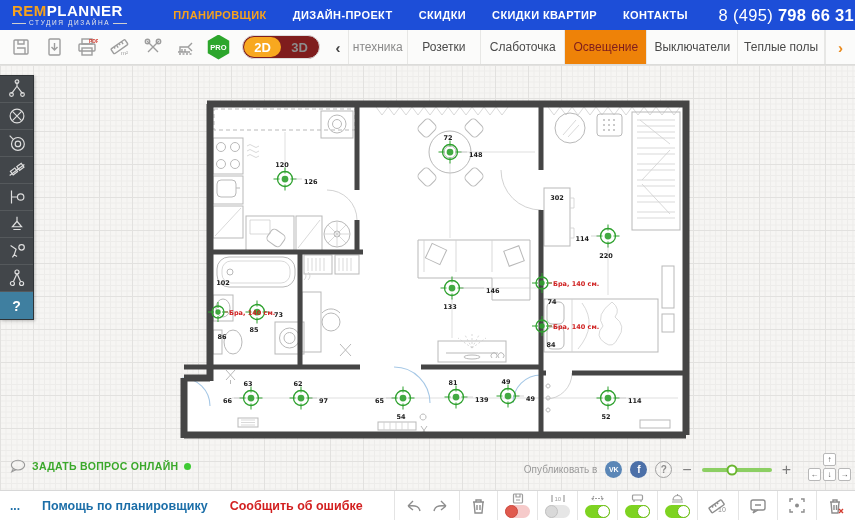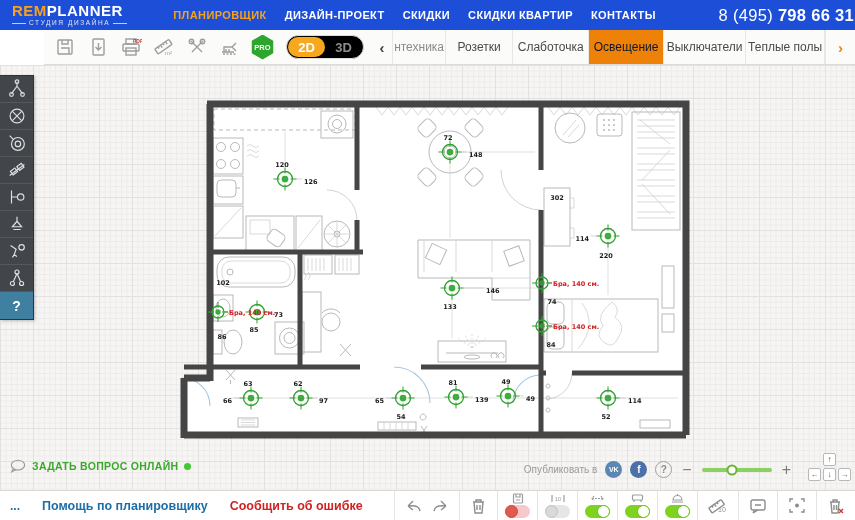--- a/index.html
+++ b/index.html
@@ -7,45 +7,45 @@
   *{box-sizing:border-box;}
 
   
   .topbar{height:30px;background:#1d4ed8;display:flex;align-items:center;color:#fff;position:relative;}
   .logo{display:flex;flex-direction:column;margin-left:12px;line-height:1;}
   .logo-line1{font-size:15px;font-weight:bold;letter-spacing:.5px;}
   .logo-rem{color:#f6a21d;}
   .logo-planner{color:#fff;}
   .logo-line2{font-size:6.5px;color:#e8e8e8;letter-spacing:1.6px;margin-top:2px;display:flex;align-items:center;gap:3px;}
   .logo-line2:before,.logo-line2:after{content:"";display:block;width:14px;height:1px;background:#cfcfcf;}
-  .mainnav{display:flex;gap:18px;margin-left:46px;}
+  .mainnav{display:flex;gap:26px;margin-left:46px;}
   .mainnav span{font-size:11px;font-weight:bold;letter-spacing:.4px;color:#fff;cursor:pointer;}
   .mainnav span.active{color:#f6a21d;}
   .phone{margin-left:auto;margin-right:1px;font-size:16.5px;letter-spacing:.3px;}
   .phone .pfx{font-weight:300;}
   .phone .num{font-weight:bold;}
 
   
-  .toolrow{height:35px;background:#fbfbfa;border-bottom:1px solid #dcdcda;display:flex;align-items:stretch;margin-left:44px;}
+  .toolrow{height:35px;background:#fbfbfa;border-bottom:1px solid #dcdcda;display:flex;align-items:stretch;}
   .toolicons{display:flex;align-items:center;gap:7px;padding:0 8px 0 8px;}
   .tbtn{width:26px;height:26px;display:flex;align-items:center;justify-content:center;cursor:pointer;border-radius:3px;}
   .tbtn svg{stroke:#9d9d9d;fill:none;stroke-width:1.4;}
   .pro{width:25px;height:25px;background:#2ca62c;color:#fff;font-size:7.5px;font-weight:bold;
     display:flex;align-items:center;justify-content:center;
     clip-path:polygon(50% 0,93% 25%,93% 75%,50% 100%,7% 75%,7% 25%);}
-  .viewtoggle{display:flex;align-items:center;background:#000000;border:1px solid #ddd;border-radius:14px;height:24px;padding:1px;margin-left:4px;}
+  .viewtoggle{display:flex;align-items:center;background:#7f1d1d;border:1px solid #ddd;border-radius:14px;height:24px;padding:1px;margin-left:4px;}
   .viewtoggle .v2d{background:#f8a81f;color:#fff;border-radius:12px;}
   .viewtoggle .v3d{color:#8d8d8d;}
   .viewtoggle span{width:37px;height:20px;display:flex;align-items:center;justify-content:center;font-size:13px;font-weight:bold;cursor:pointer;}
   .tabscroll{width:20px;display:flex;align-items:center;justify-content:center;font-size:15px;color:#444;cursor:pointer;font-weight:bold;}
   .tabs{display:flex;flex:1;overflow:hidden;border-left:1px solid #e7e7e5;}
   .tab{display:flex;align-items:center;justify-content:center;font-size:12px;color:#4a4a4a;
     border-right:1px solid #e7e7e5;cursor:pointer;white-space:nowrap;}
   .tab.partial{color:#8b8b8b;width:62px;}
-  .tab.active{background:#ee8208;color:#0f172a;}
+  .tab.active{background:#ee8208;color:#7f1d1d;}
   .tabnext{width:30px;display:flex;align-items:center;justify-content:center;font-size:15px;font-weight:bold;color:#e98a1d;border-left:1px solid #e7e7e5;cursor:pointer;}
 
   
   .canvas{position:relative;height:425px;background-color:#f6f5f3;
     background-image:
       linear-gradient(#e2e1df 1px,transparent 1px),
       linear-gradient(90deg,#e2e1df 1px,transparent 1px),
       linear-gradient(#edecea 1px,transparent 1px),
       linear-gradient(90deg,#edecea 1px,transparent 1px);
     background-size:33px 33px,33px 33px,5.5px 5.5px,5.5px 5.5px;overflow:hidden;}

